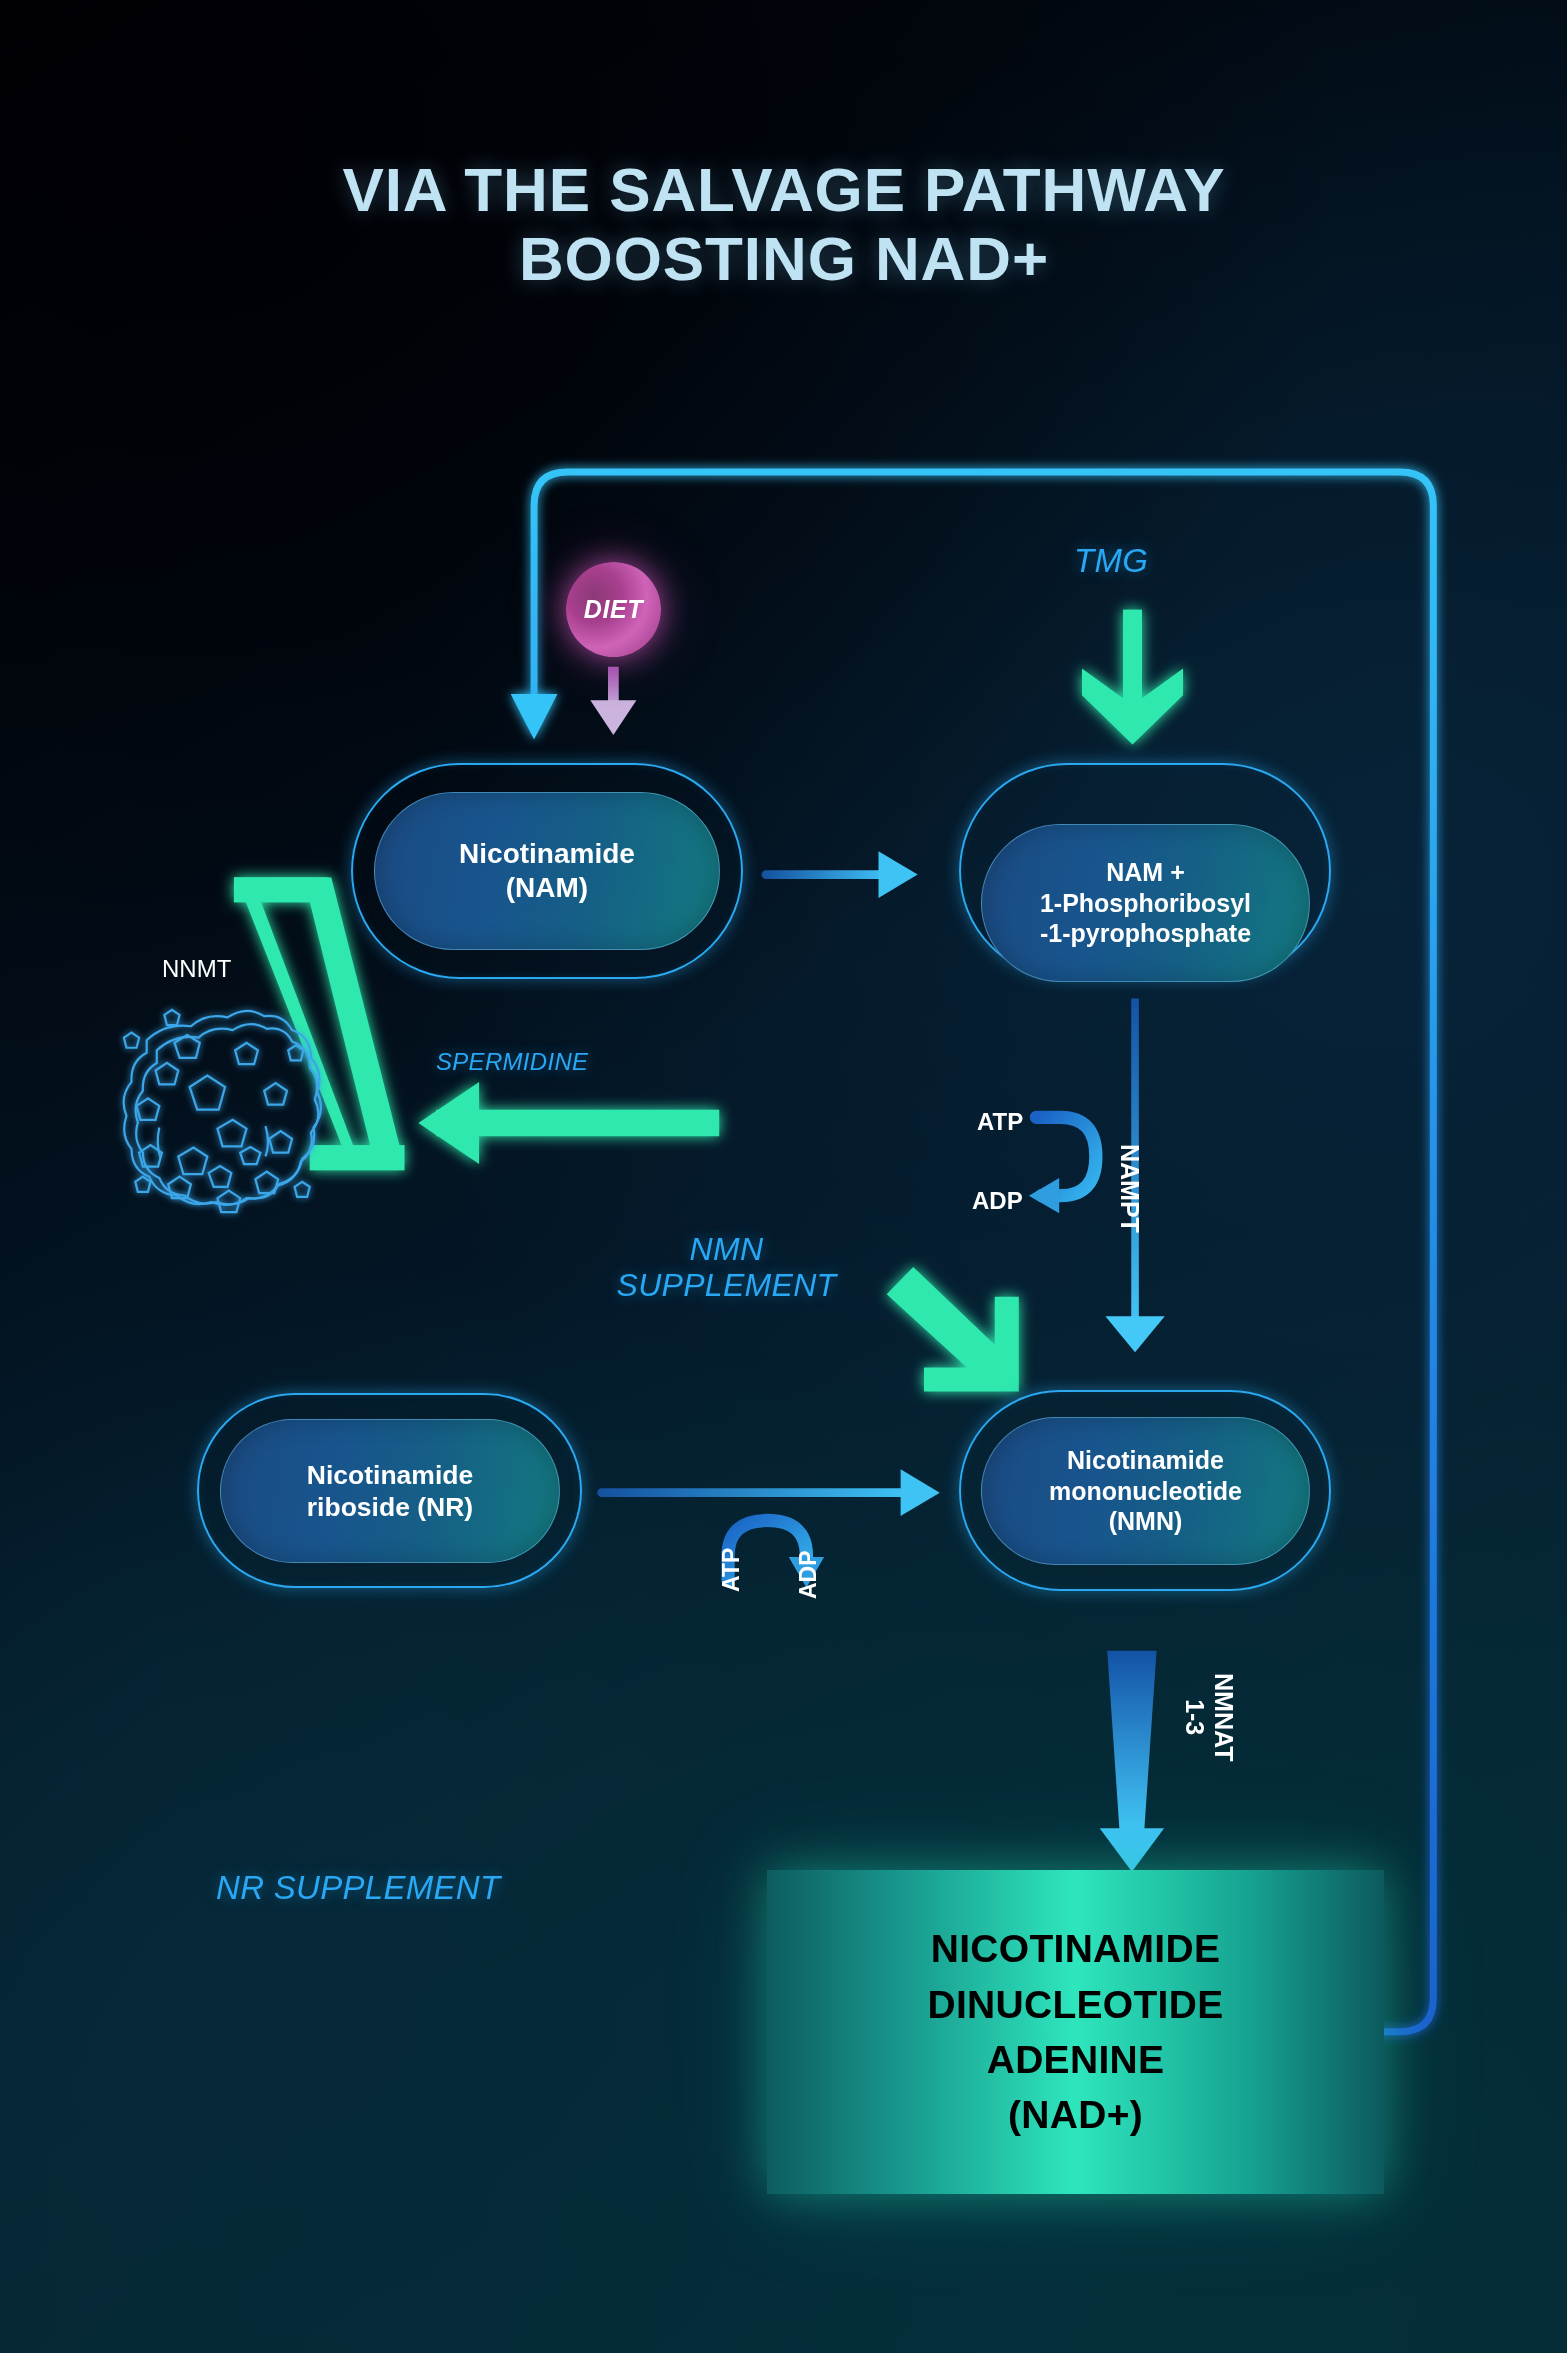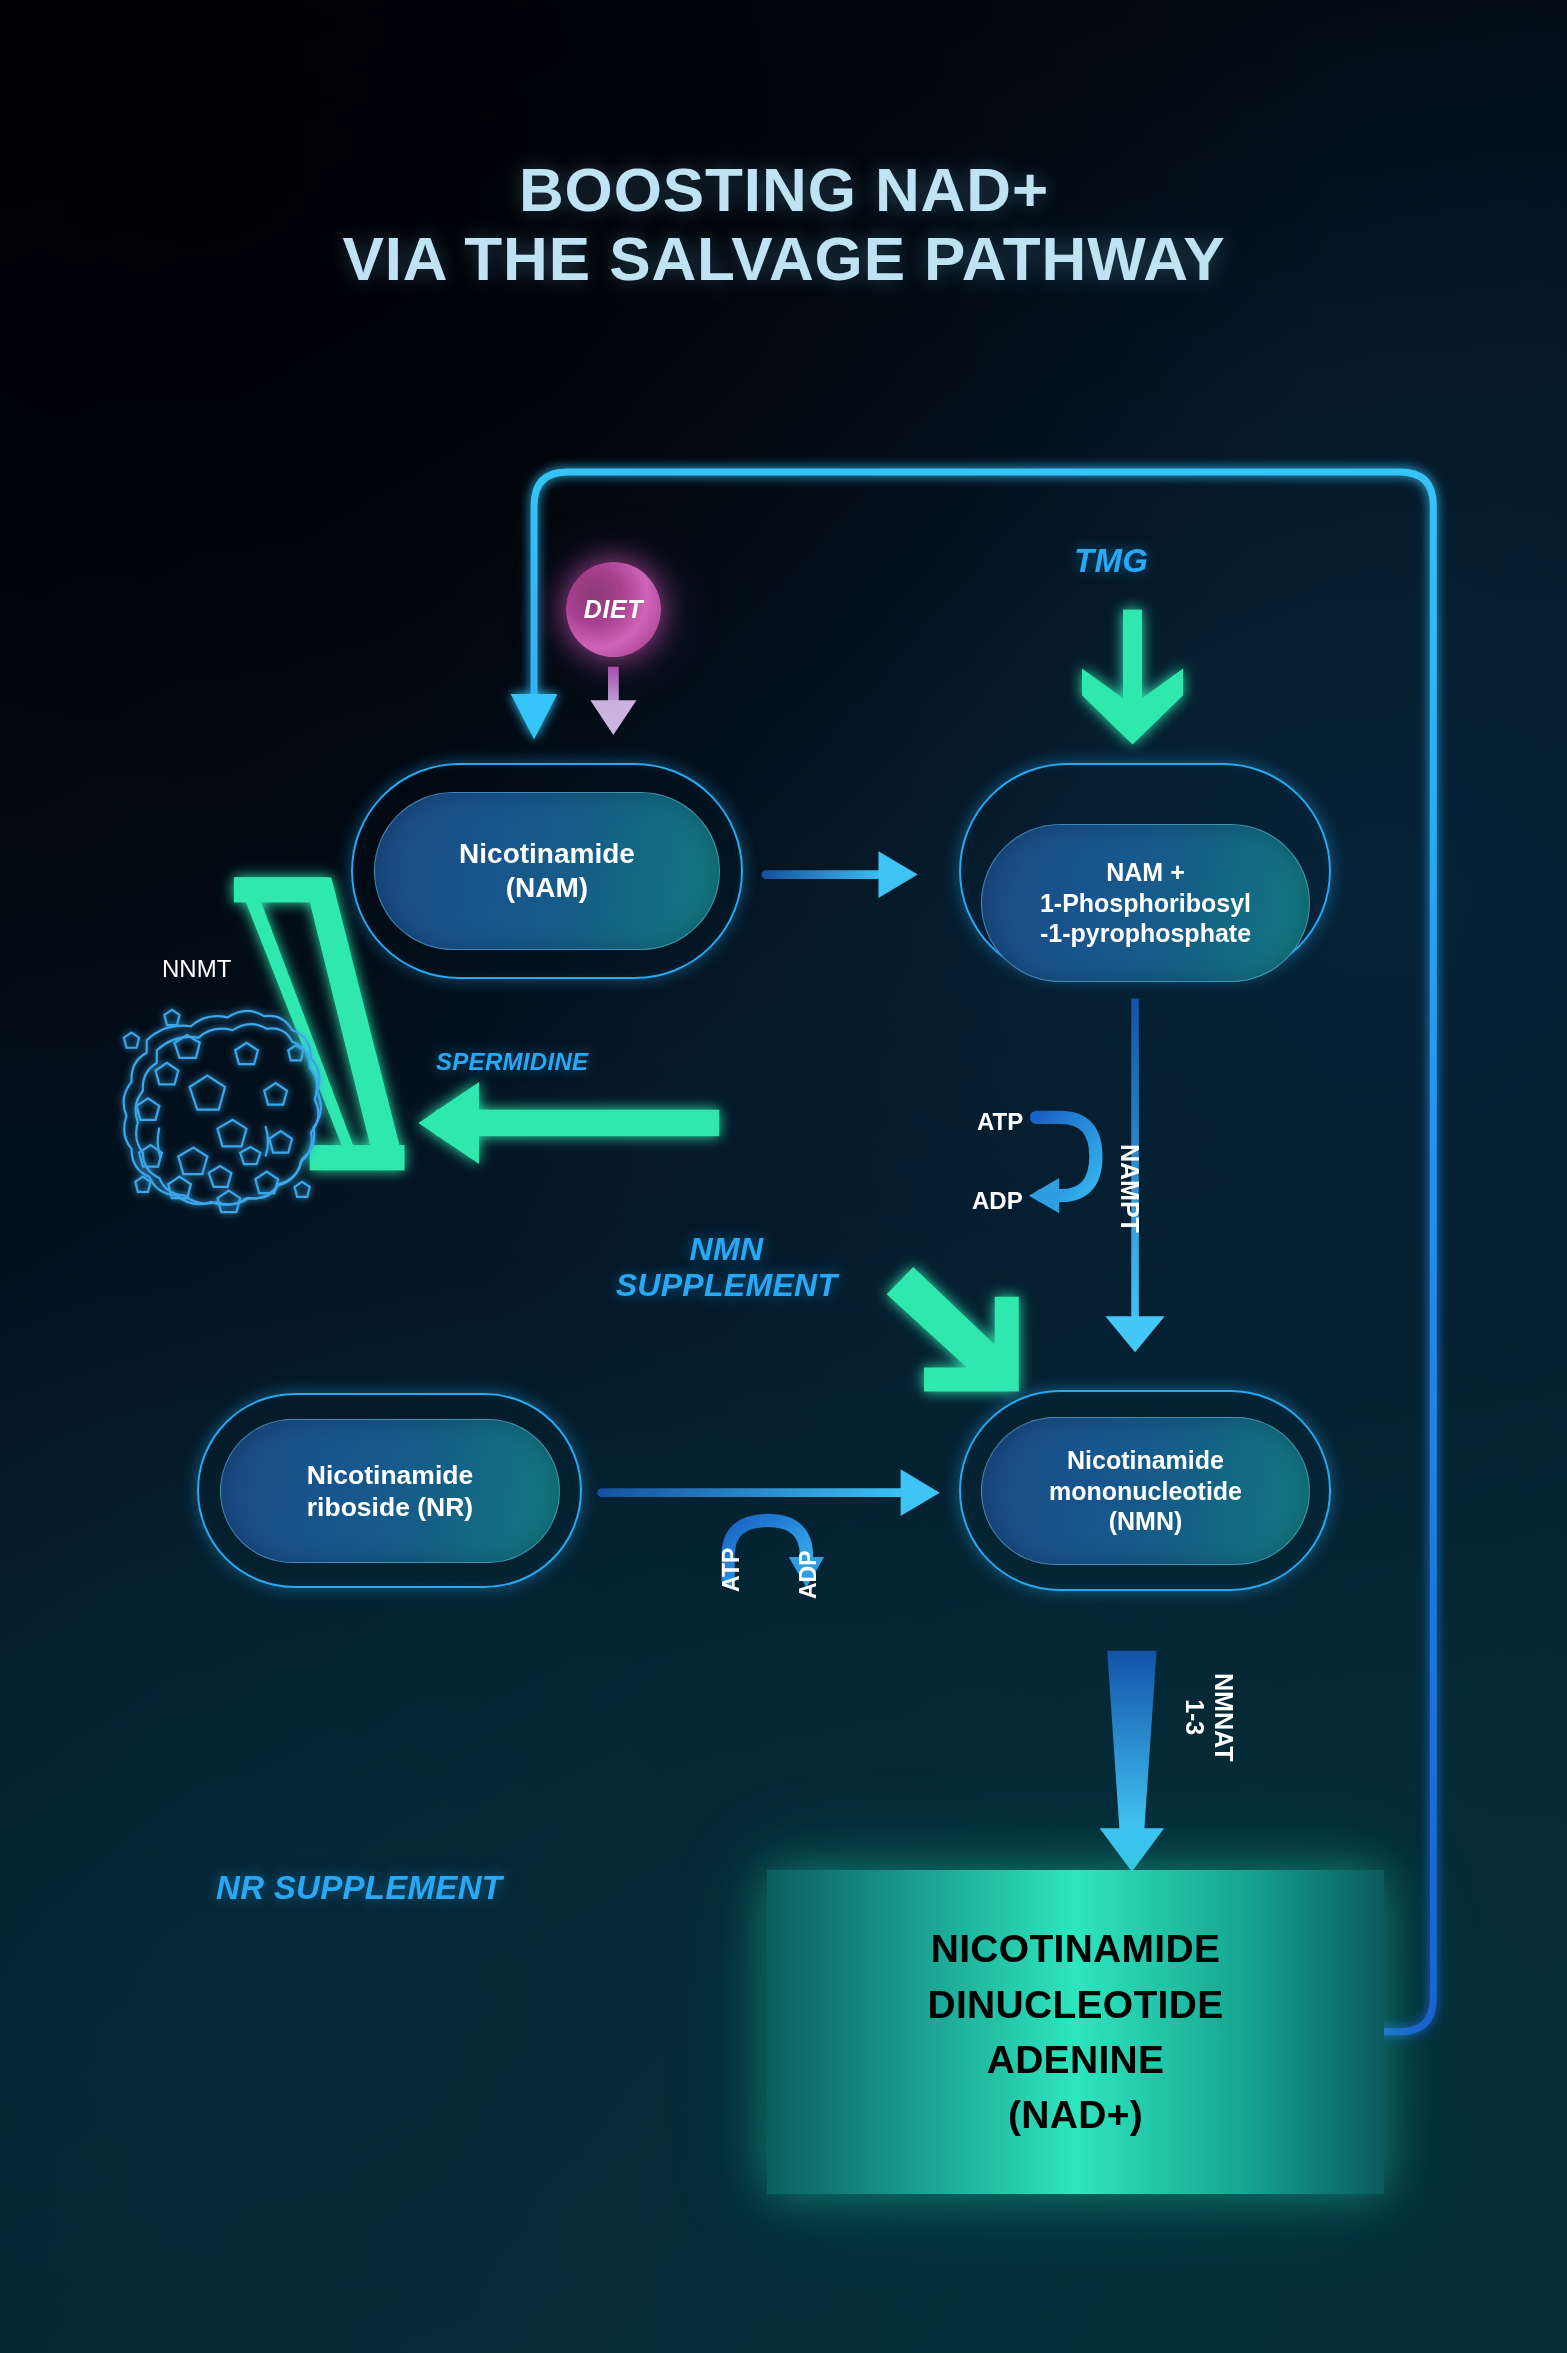--- a/index.html
+++ b/index.html
@@ -60,21 +60,21 @@
     position:absolute; left:566px; top:562px; width:95px; height:95px;
     border-radius:50%;
     background:radial-gradient(circle at 30% 35%, #8b3a78 0%, #a83f8e 30%, #cf63b8 58%, #b24c9c 80%, #7d3068 100%);
     box-shadow:0 0 28px rgba(198,84,176,.72), 0 0 58px rgba(190,70,170,.34);
     display:flex; align-items:center; justify-content:center;
   }
   #diet-label { color:#fff; font-weight:700; font-size:25px; letter-spacing:0.6px;font-style:italic; }
 
   
   .mod-label {
-    position:absolute; color:#28a8f5; font-weight:700; font-style:italic;
+    position:absolute; color:#28a8f5; font-weight:400; font-style:italic;
     letter-spacing:0.3px; line-height:1.12; text-shadow:0 0 14px rgba(40,168,245,.45);
   }
   .plain-label {
     position:absolute; color:#fff; font-weight:400;
   }
   .rot-label { transform-origin:center center; }
 </style>
 </head>
 <body>
 
@@ -217,22 +217,22 @@
       <polygon points="456,1662 468,1654 480,1662 476,1678 460,1678"></polygon>
       <polygon points="214,1870 226,1862 238,1870 234,1886 218,1886"></polygon>
       <polygon points="466,1878 478,1870 490,1878 486,1894 470,1894"></polygon>
       <polygon points="196,1642 208,1634 220,1642 216,1658 200,1658"></polygon>
       <path d="M252 1784 q-6 26 2 48"></path>
       <path d="M420 1782 q8 26 0 48"></path>
     </g>
   </svg>
 
   <div class="title" id="title">
+    <div>VIA THE SALVAGE PATHWAY</div>
     <div>BOOSTING NAD+</div>
-    <div>VIA THE SALVAGE PATHWAY</div>
   </div>
 
   <div id="diet-bubble">
     <span id="diet-label">DIET</span>
   </div>
 
   <div class="mod-label" style="left:1074px; top:543px; font-size:33px;">TMG</div>
 
   <div class="pill-outer" style="left:351px; top:763px; width:392px; height:216px;"></div>
   <div class="pill-inner" style="left:374px; top:792px; width:346px; height:158px; font-size:28px;">

